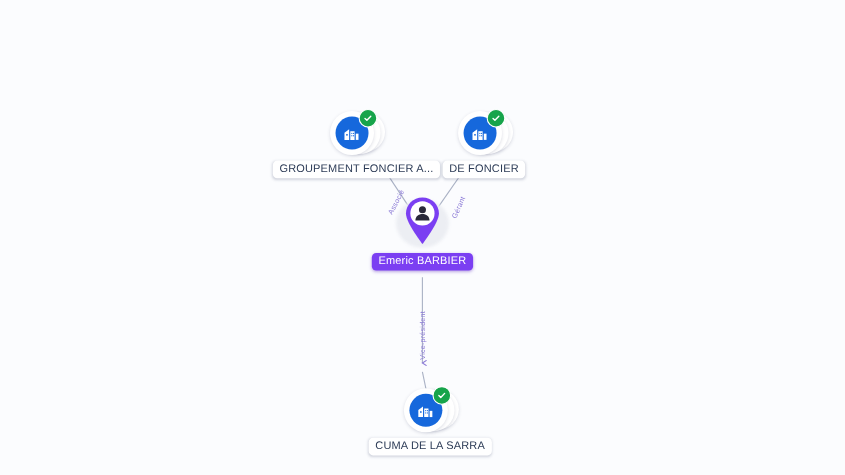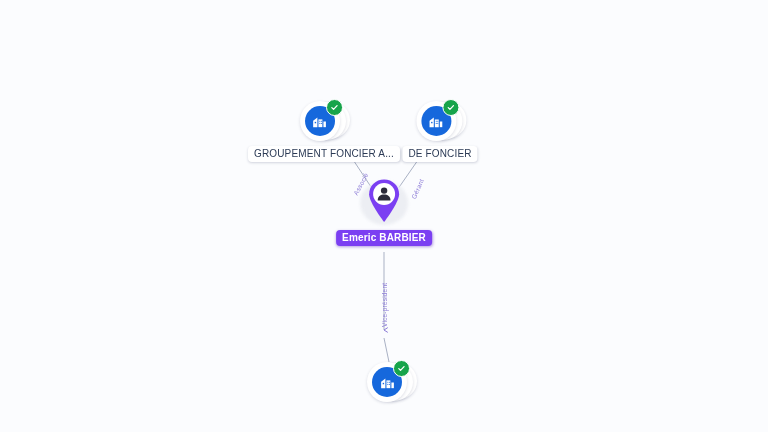--- a/index.html
+++ b/index.html
@@ -96,21 +96,21 @@
     font-size: 10px;
     line-height: 11px;
     color: #2b3a55;
     white-space: nowrap;
     box-shadow: 0 1px 2.5px rgba(40,50,90,0.20);
     letter-spacing: 0.15px;
   }
   .node-label.selected {
     background: #7b3ff2;
     color: #ffffff;
-    font-weight: bold;
+    font-weight: normal;
     box-shadow: 0 1px 3px rgba(90,40,190,0.45);
   }
 
   
   .person-wrap {
     position: relative;
     width: 54px;
     height: 50px;
     display: flex;
     justify-content: center;
@@ -259,16 +259,17 @@
             <rect x="14" y="14" width="1.3" height="1.4" fill="#1668dc"></rect>
             <rect x="5.2" y="12.5" width="2" height="2" fill="#1668dc"></rect>
           </svg>
         </div>
         <div class="check-badge">
           <svg width="9" height="9" viewBox="0 0 12 12">
             <path d="M2.4,6.2 L4.7,8.5 L9.4,3.5" fill="none" stroke="#ffffff" stroke-width="1.7" stroke-linecap="round" stroke-linejoin="round"></path>
           </svg>
         </div>
       </div>
+      <div class="node-label">CUMA DE LA SARRA</div>
     </div>
   </div>
 
 </div>
 
 </body></html>

